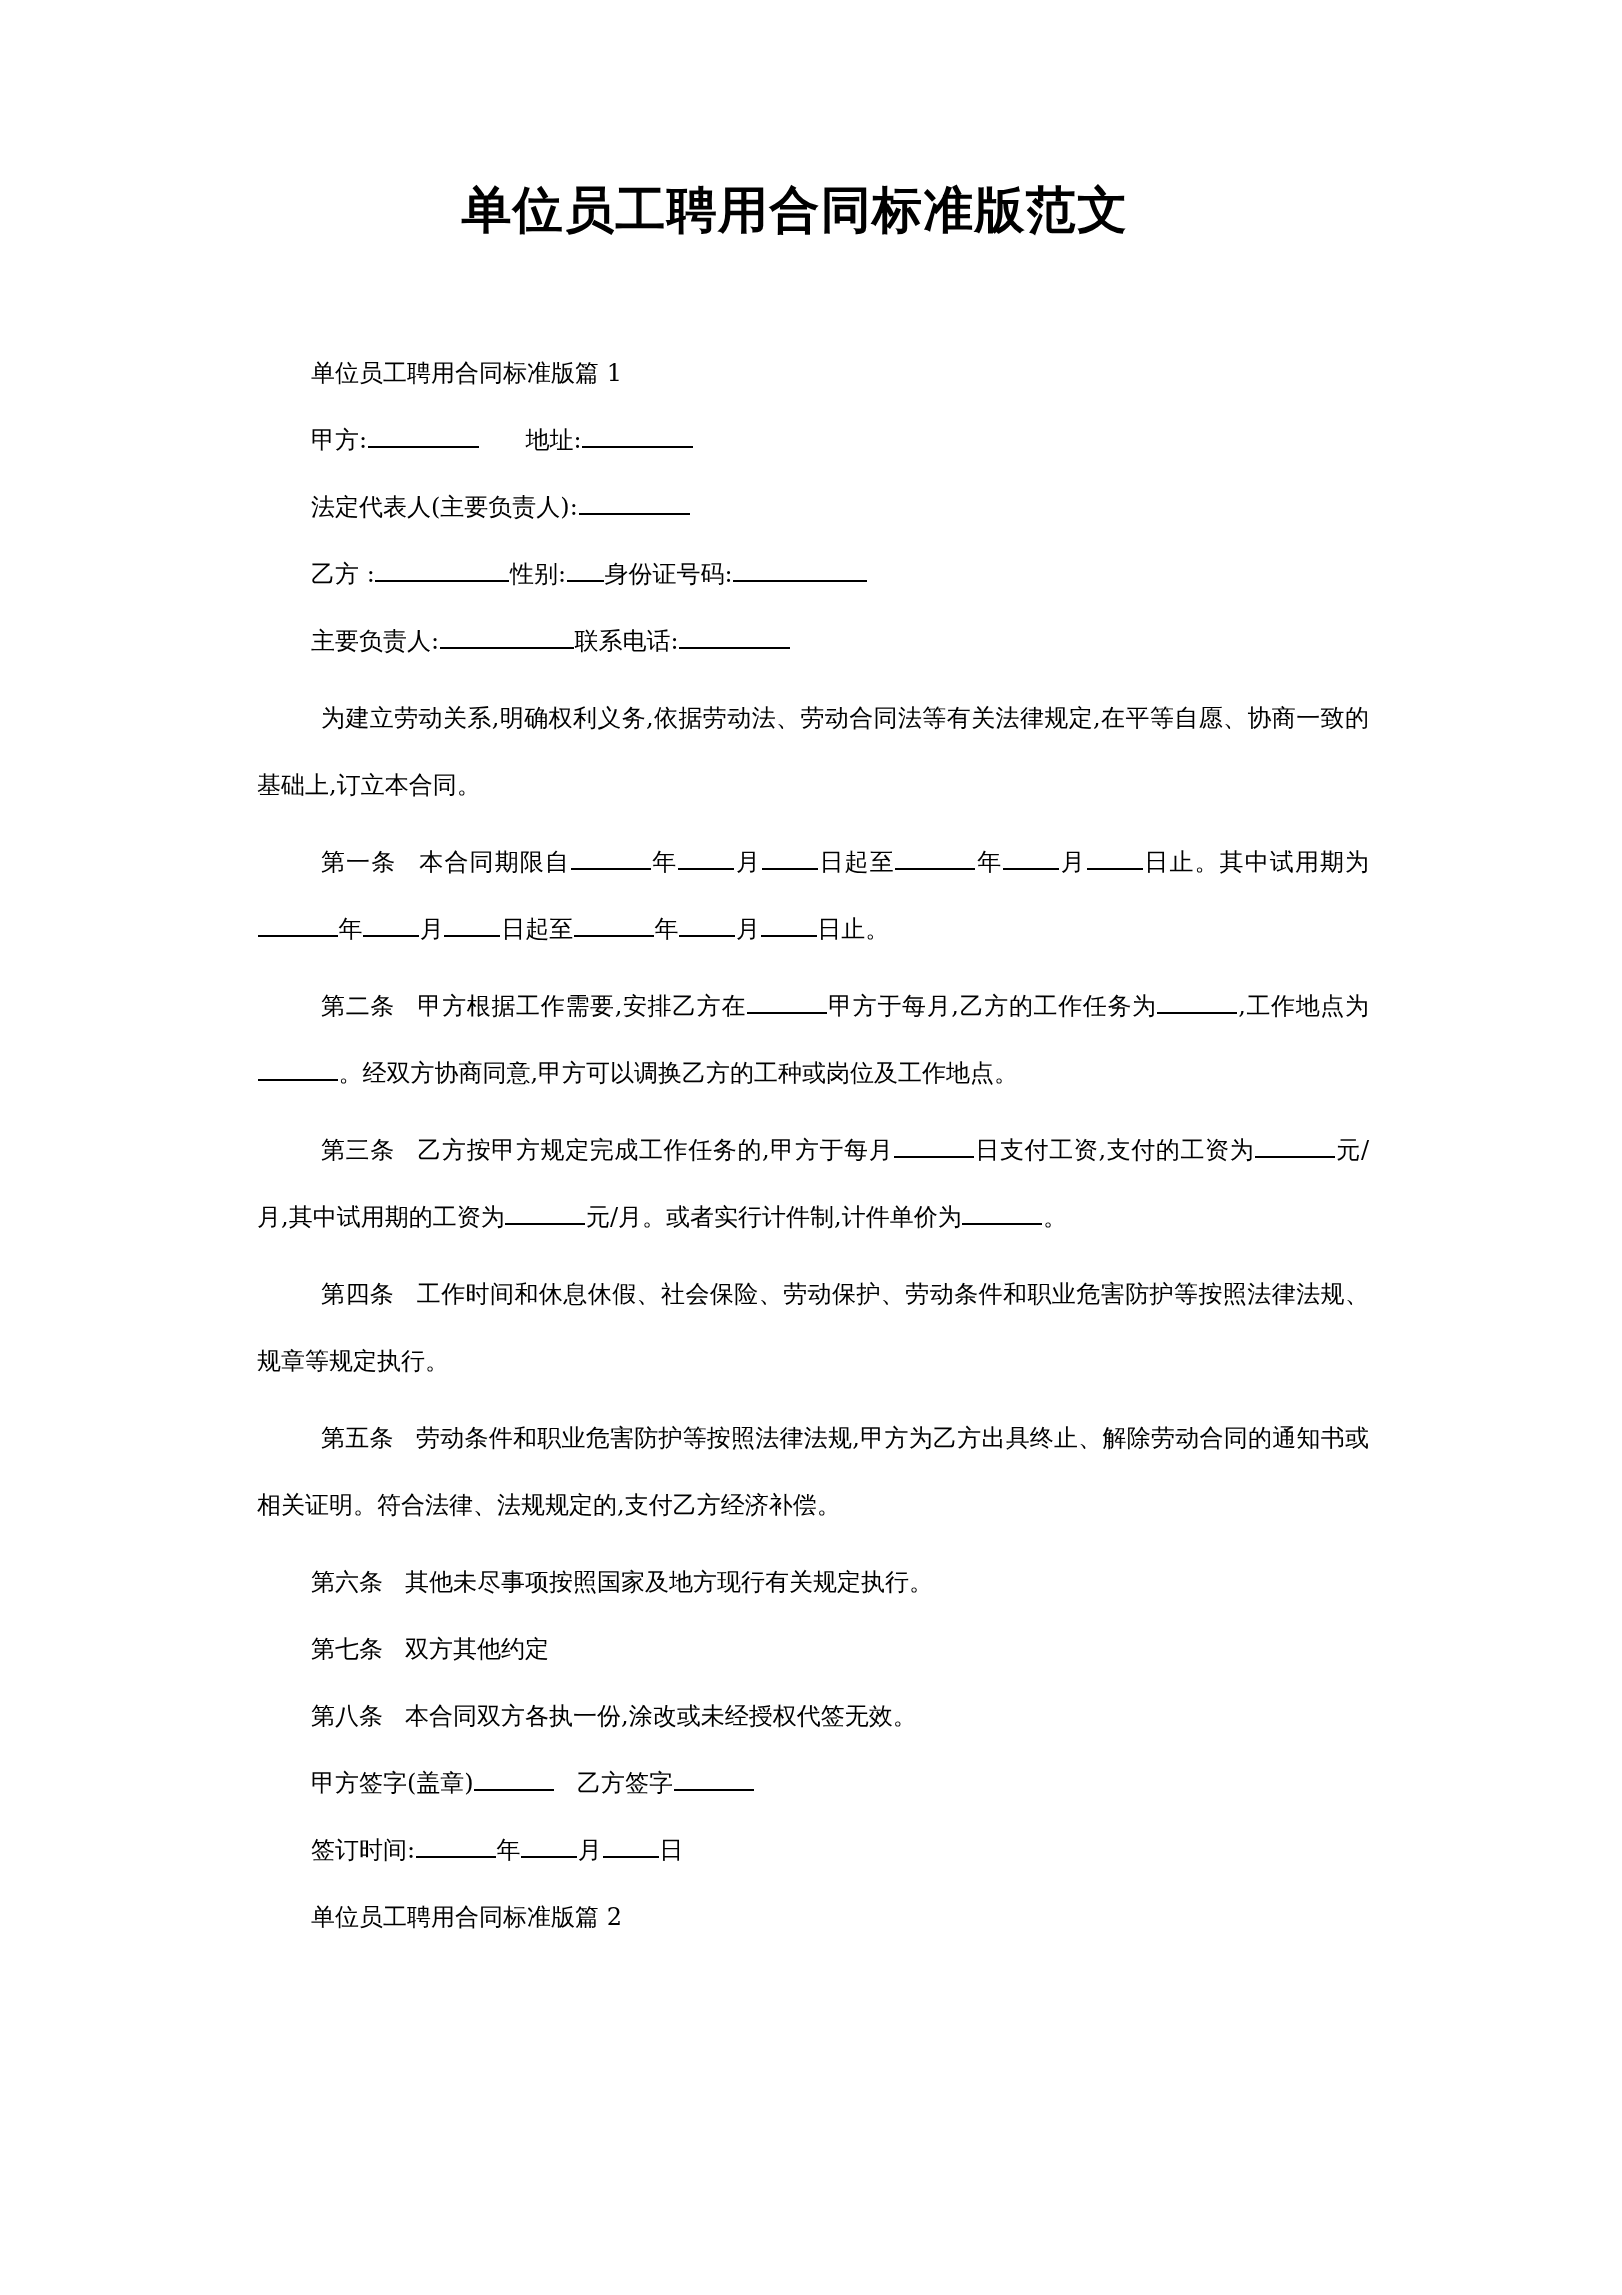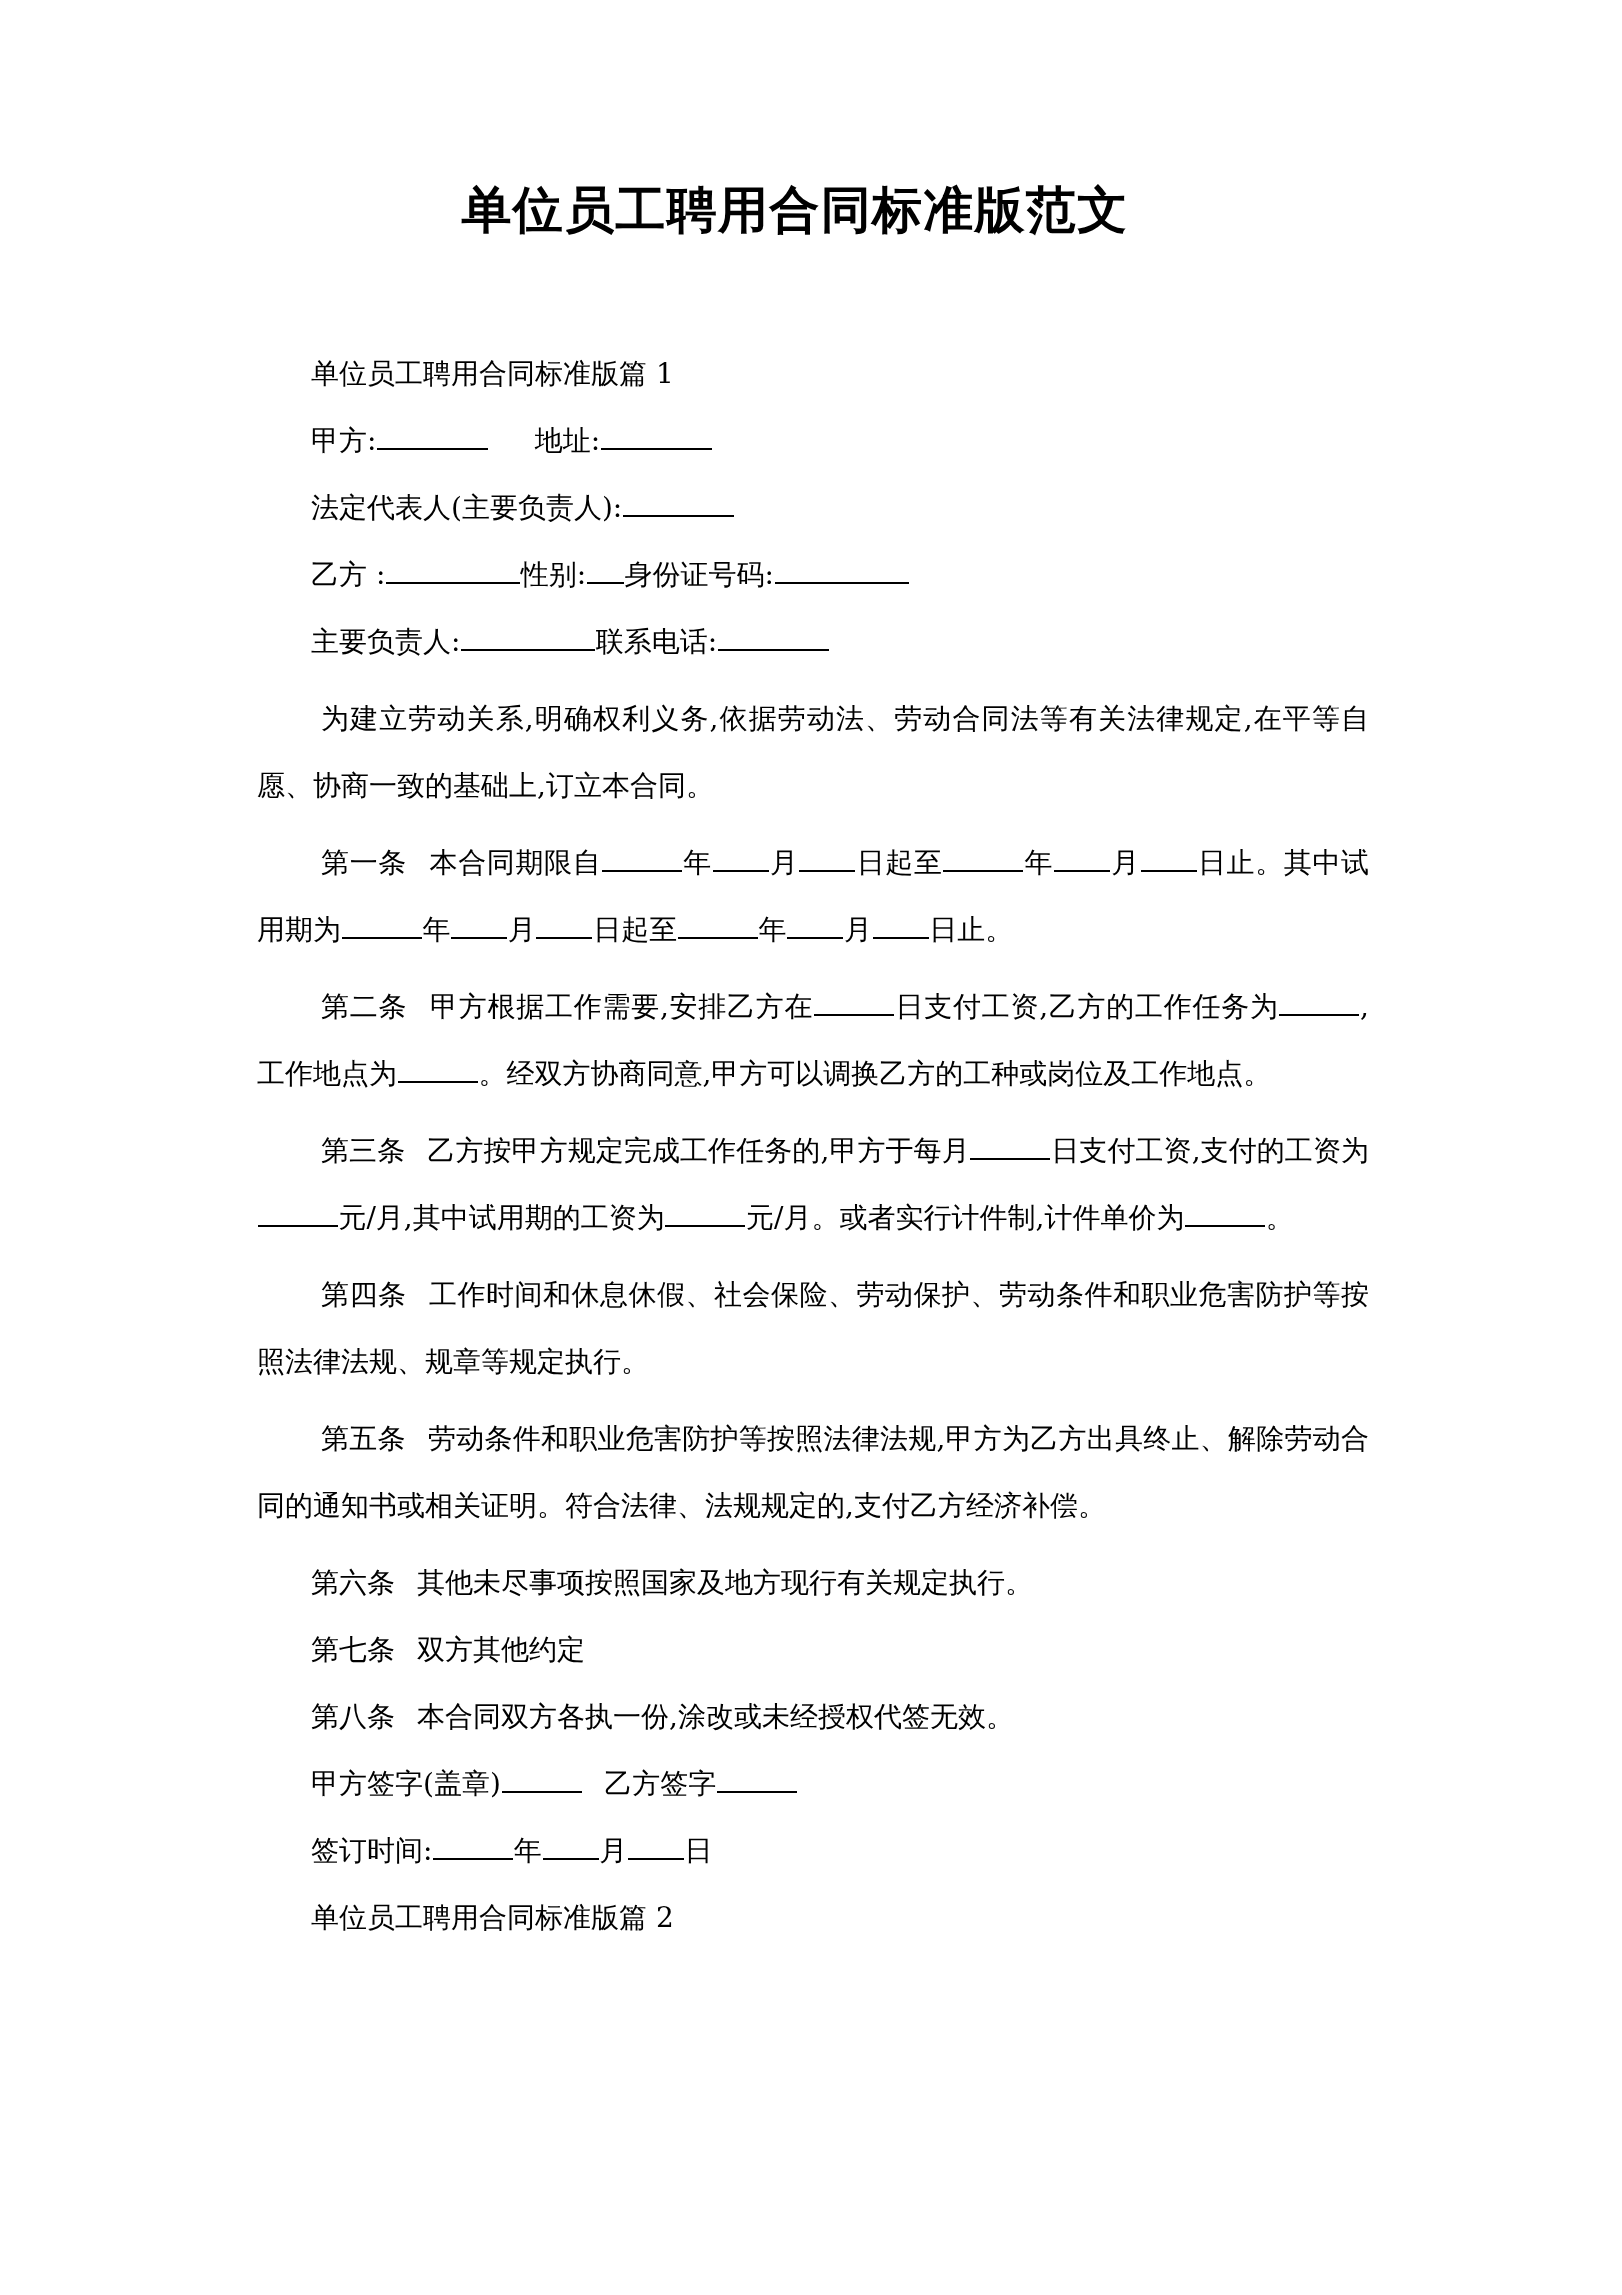--- a/index.html
+++ b/index.html
@@ -30,21 +30,21 @@
     letter-spacing: 1.3px;
     line-height: 1.1;
   }
 
   
   .body-block {
     position: absolute;
     left: 247px;
     top: 340px;
     width: 1132px;
-    font-size: 28px;
+    font-size: 24px;
     line-height: 67px;
   }
 
   
   .para {
     margin: 10px;
     text-align: justify;
     text-align-last: left;
     text-indent: 64px;
     word-break: break-all;
@@ -100,21 +100,21 @@
     </div>
 
     <div class="entry">
       <span>主要负责人:</span><span class="blank b-xl"></span><span>联系电话:</span><span class="blank b-lg"></span>
     </div>
 
     <div class="para">为建立劳动关系,明确权利义务,依据劳动法、劳动合同法等有关法律规定,在平等自愿、协商一致的基础上,订立本合同。</div>
 
     <div class="para"><span>第一条</span><span class="sp"></span><span>本合同期限自</span><span class="blank b-md"></span><span>年</span><span class="blank b-sm"></span><span>月</span><span class="blank b-sm"></span><span>日起至</span><span class="blank b-md"></span><span>年</span><span class="blank b-sm"></span><span>月</span><span class="blank b-sm"></span><span>日止。其中试用期为</span><span class="blank b-md"></span><span>年</span><span class="blank b-sm"></span><span>月</span><span class="blank b-sm"></span><span>日起至</span><span class="blank b-md"></span><span>年</span><span class="blank b-sm"></span><span>月</span><span class="blank b-sm"></span><span>日止。</span></div>
 
-    <div class="para"><span>第二条</span><span class="sp"></span><span>甲方根据工作需要,安排乙方在</span><span class="blank b-md"></span><span>日支付工资,乙方的工作任务为</span><span class="blank b-md"></span><span>,工作地点为</span><span class="blank b-md"></span><span>。经双方协商同意,甲方可以调换乙方的工种或岗位及工作地点。</span></div>
+    <div class="para"><span>第二条</span><span class="sp"></span><span>甲方根据工作需要,安排乙方在</span><span class="blank b-md"></span><span>甲方于每月,乙方的工作任务为</span><span class="blank b-md"></span><span>,工作地点为</span><span class="blank b-md"></span><span>。经双方协商同意,甲方可以调换乙方的工种或岗位及工作地点。</span></div>
 
 
     <div class="para"><span>第三条</span><span class="sp"></span><span>乙方按甲方规定完成工作任务的,甲方于每月</span><span class="blank b-md"></span><span>日支付工资,支付的工资为</span><span class="blank b-md"></span><span>元/月,其中试用期的工资为</span><span class="blank b-md"></span><span>元/月。或者实行计件制,计件单价为</span><span class="blank b-md"></span><span>。</span></div>
 
     <div class="para"><span>第四条</span><span class="sp"></span><span>工作时间和休息休假、社会保险、劳动保护、劳动条件和职业危害防护等按照法律法规、规章等规定执行。</span></div>
 
     <div class="para"><span>第五条</span><span class="sp"></span><span>劳动条件和职业危害防护等按照法律法规,甲方为乙方出具终止、解除劳动合同的通知书或相关证明。符合法律、法规规定的,支付乙方经济补偿。</span></div>
 
     <div class="entry"><span>第六条</span><span class="sp"></span><span>其他未尽事项按照国家及地方现行有关规定执行。</span></div>
 

